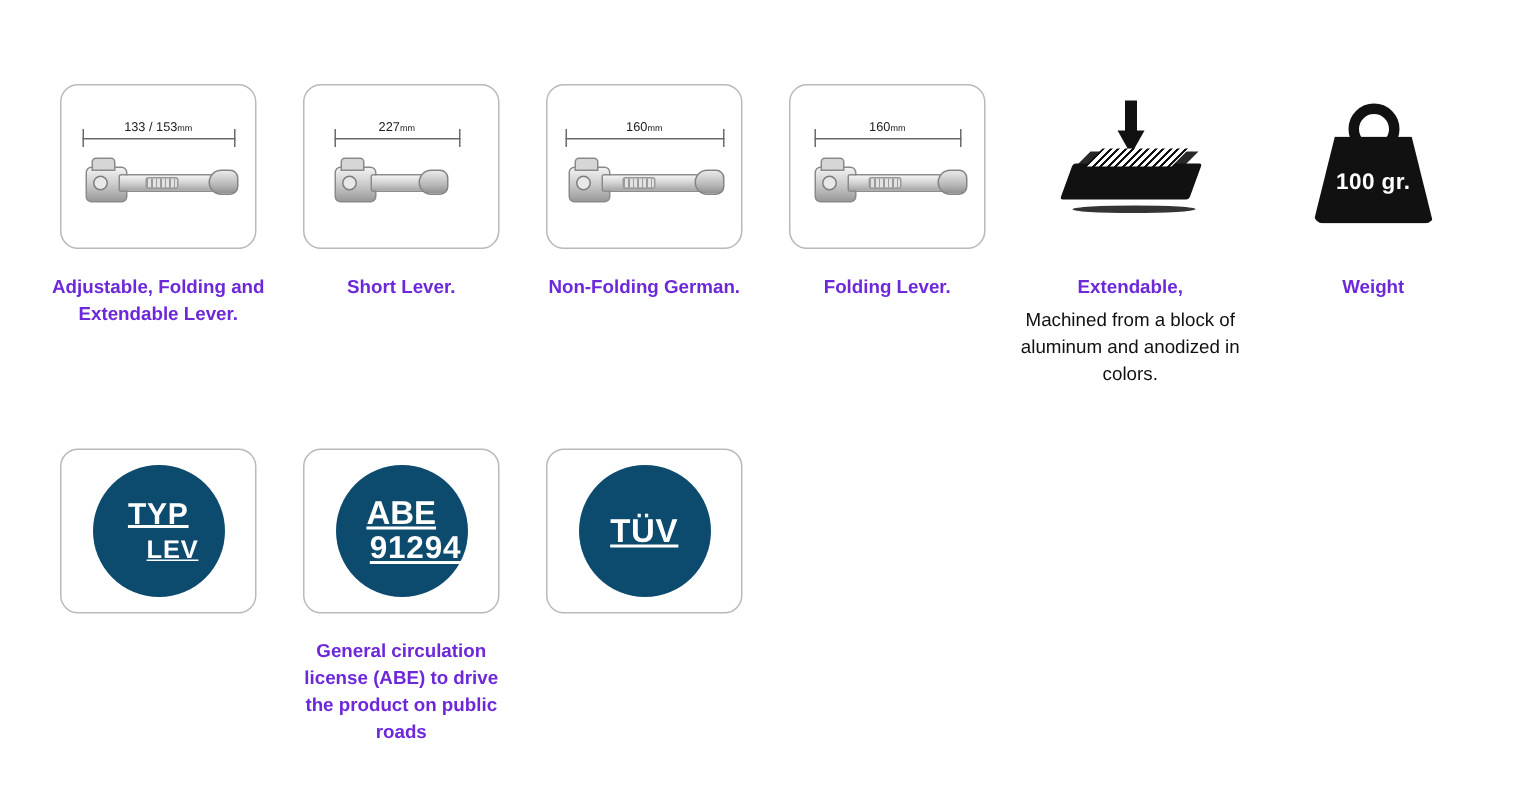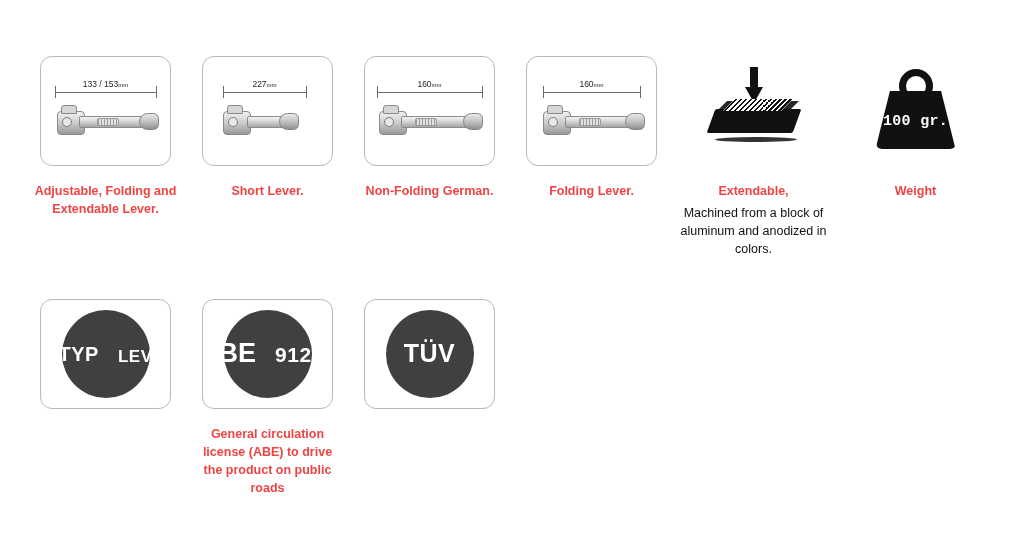--- a/index.html
+++ b/index.html
@@ -53,21 +53,21 @@
   }
   .tile.no-border {
     border: none;
   }
   .caption {
     margin-top: 16px;
     font-size: 12.5px;
     line-height: 1.45;
     font-weight: bold;
     text-align: center;
-    color: #ef4444;
+    color: #6d28d9;
     width: 145px;
   }
   .sub {
     margin-top: 4px;
     font-size: 12.5px;
     line-height: 1.45;
     font-weight: normal;
     text-align: center;
     color: #111;
     width: 150px;
@@ -283,50 +283,51 @@
   .weight-label {
     position: absolute;
     left: 0;
     right: 0;
     top: 48px;
     text-align: center;
     color: #fff;
     font-size: 15px;
     font-weight: bold;
     letter-spacing: .3px;
-    font-family: Liberation Mono, monospace;
   }
 
   
   .badge-circle {
     width: 88px;
     height: 88px;
     border-radius: 50%;
-    background: #404040;
+    background: #0c4a6e;
     color: #fff;
     display: flex;
+    flex-direction: column;
     align-items: center;
     justify-content: center;
     line-height: 1;
+    text-decoration: underline;
   }
   .badge-circle .l1 {
     font-size: 20px;
     font-weight: bold;
     letter-spacing: .5px;
   }
   .badge-circle .l2 {
     font-size: 17px;
     font-weight: bold;
     margin-top: 5px;
     letter-spacing: .5px;
     margin-left: 19px;
   }
-  .badge-circle.abe .l1 { font-size: 27px; letter-spacing: 0; }
+  .badge-circle.abe .l1 { font-size: 22px; letter-spacing: 0; }
   .badge-circle.abe .l2 { font-size: 21px; margin-top: 2px; }
-  .badge-circle.tuv .l1 { font-size: 25px; }
+  .badge-circle.tuv .l1 { font-size: 22px; }
 </style>
 </head>
 <body>
 
 <div class="sheet">
 
   <div class="grid">
 
     <div class="cell">
       <div class="tile">

